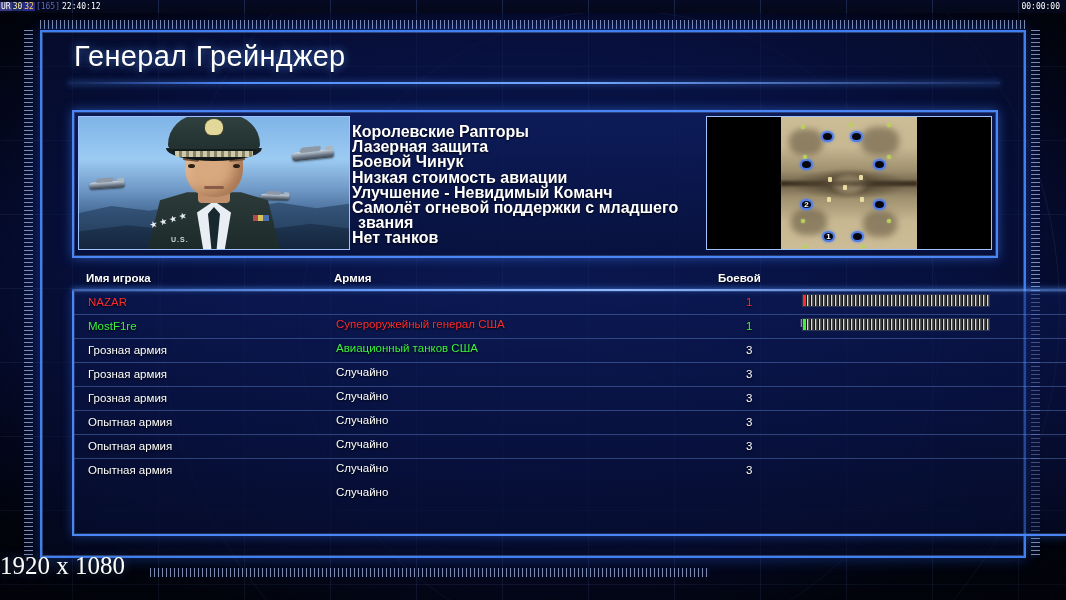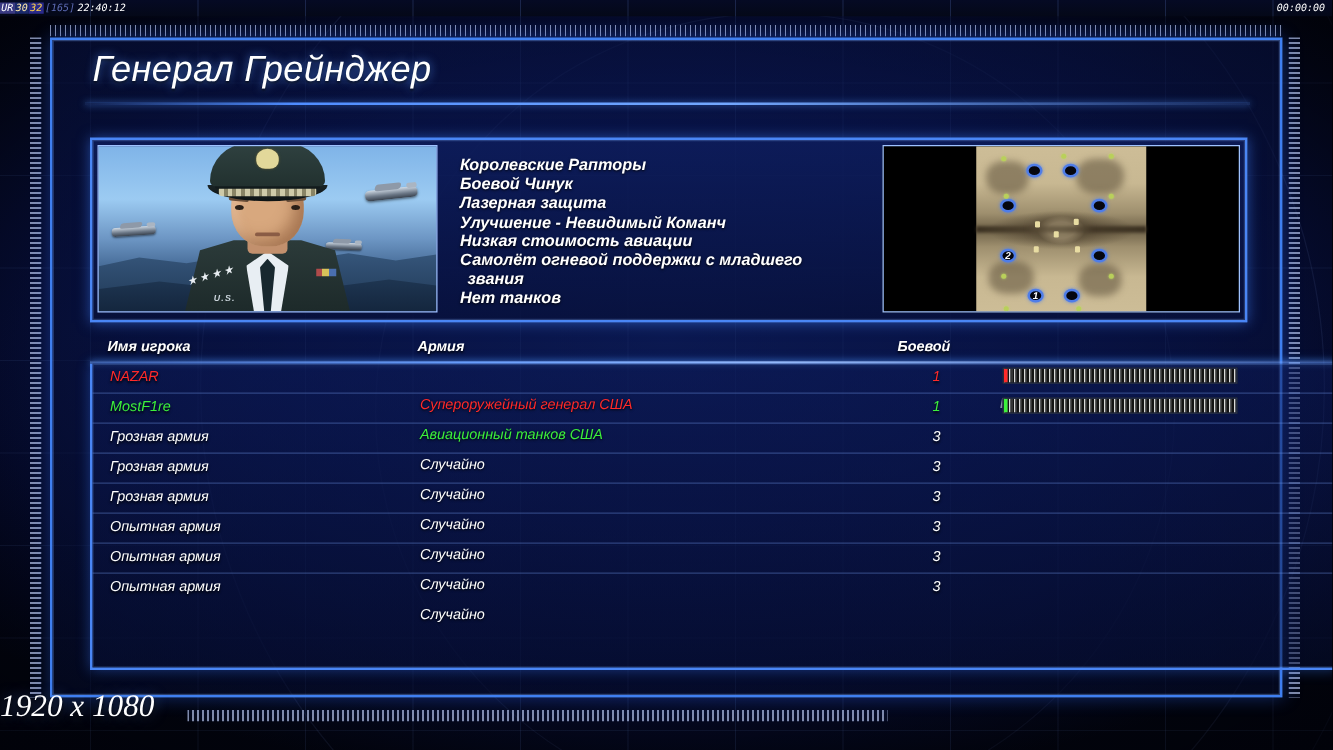--- a/index.html
+++ b/index.html
@@ -9,21 +9,20 @@
     position:relative;
     color:#fff;
   }
 
   
   #root {
     position:absolute; inset:0;
     background:
       radial-gradient(ellipse 70% 60% at 50% 45%, #10246e 0%, #0a1752 40%, #050b2e 75%, #02040f 100%);
     overflow:hidden;
-    font-style:italic;
   }
   
   .bg-arc {
     position:absolute; border-radius:50%;
     border:1px solid rgba(150,180,255,0.10);
   }
   .arc1 { width:900px; height:900px; left:160px; top:-140px; }
   .arc2 { width:640px; height:640px; left:300px; top:10px; border-color:rgba(150,180,255,0.07); }
   .arc3 { width:1250px; height:1250px; left:-120px; top:-330px; border-color:rgba(140,170,255,0.06); }
   .bg-grid {
@@ -238,22 +237,22 @@
     position:absolute; left:32px; bottom:6px; color:#ccd6dd;
     font-size:7px; letter-spacing:1px; font-weight:bold;
   }
   .gen .ribbon {
     position:absolute; right:20px; bottom:28px; width:16px; height:6px;
     background:linear-gradient(to right,#b04a4a 0 5px,#d8c25a 5px 10px,#4a6fb0 10px 16px);
   }
 
   
   .desc {
-    position:absolute; left:296px; top:14px; width:320px;
-    font-size:13px; line-height:15.2px; color:#ffffff; font-weight:bold;
+    position:absolute; left:280px; top:14px; width:320px;
+    font-size:16px; line-height:15.2px; color:#ffffff; font-weight:bold;
     text-shadow:0 1px 2px rgba(0,0,0,.9);
   }
   .desc div { white-space:nowrap; }
   .desc .cont { padding-left:6px; }
 
   
   .map-wrap {
     position:absolute; right:6px; top:6px; width:286px; height:134px;
     border:1px solid #9fc2ff; background:#000;
     overflow:hidden;
@@ -416,24 +415,24 @@
           <div class="cap-crown"></div>
           <div class="cap-badge"></div>
           <div class="stars">★★★★</div>
           <div class="us">U.S.</div>
           <div class="ribbon"></div>
         </div>
       </div>
 
       <div class="desc">
         <div>Королевские Рапторы</div>
+        <div>Лазерная защита</div>
         <div>Боевой Чинук</div>
-        <div>Лазерная защита</div>
+        <div>Низкая стоимость авиации</div>
         <div>Улучшение - Невидимый Команч</div>
-        <div>Низкая стоимость авиации</div>
         <div>Самолёт огневой поддержки с младшего</div>
         <div class="cont">звания</div>
         <div>Нет танков</div>
       </div>
 
       <div class="map-wrap">
         <div class="map-img">
           <div class="map-vein"></div>
           <div class="map-blotch" style="left:8px;  top:12px; width:34px; height:26px;"></div>
           <div class="map-blotch" style="left:80px; top:10px; width:38px; height:28px;"></div>

